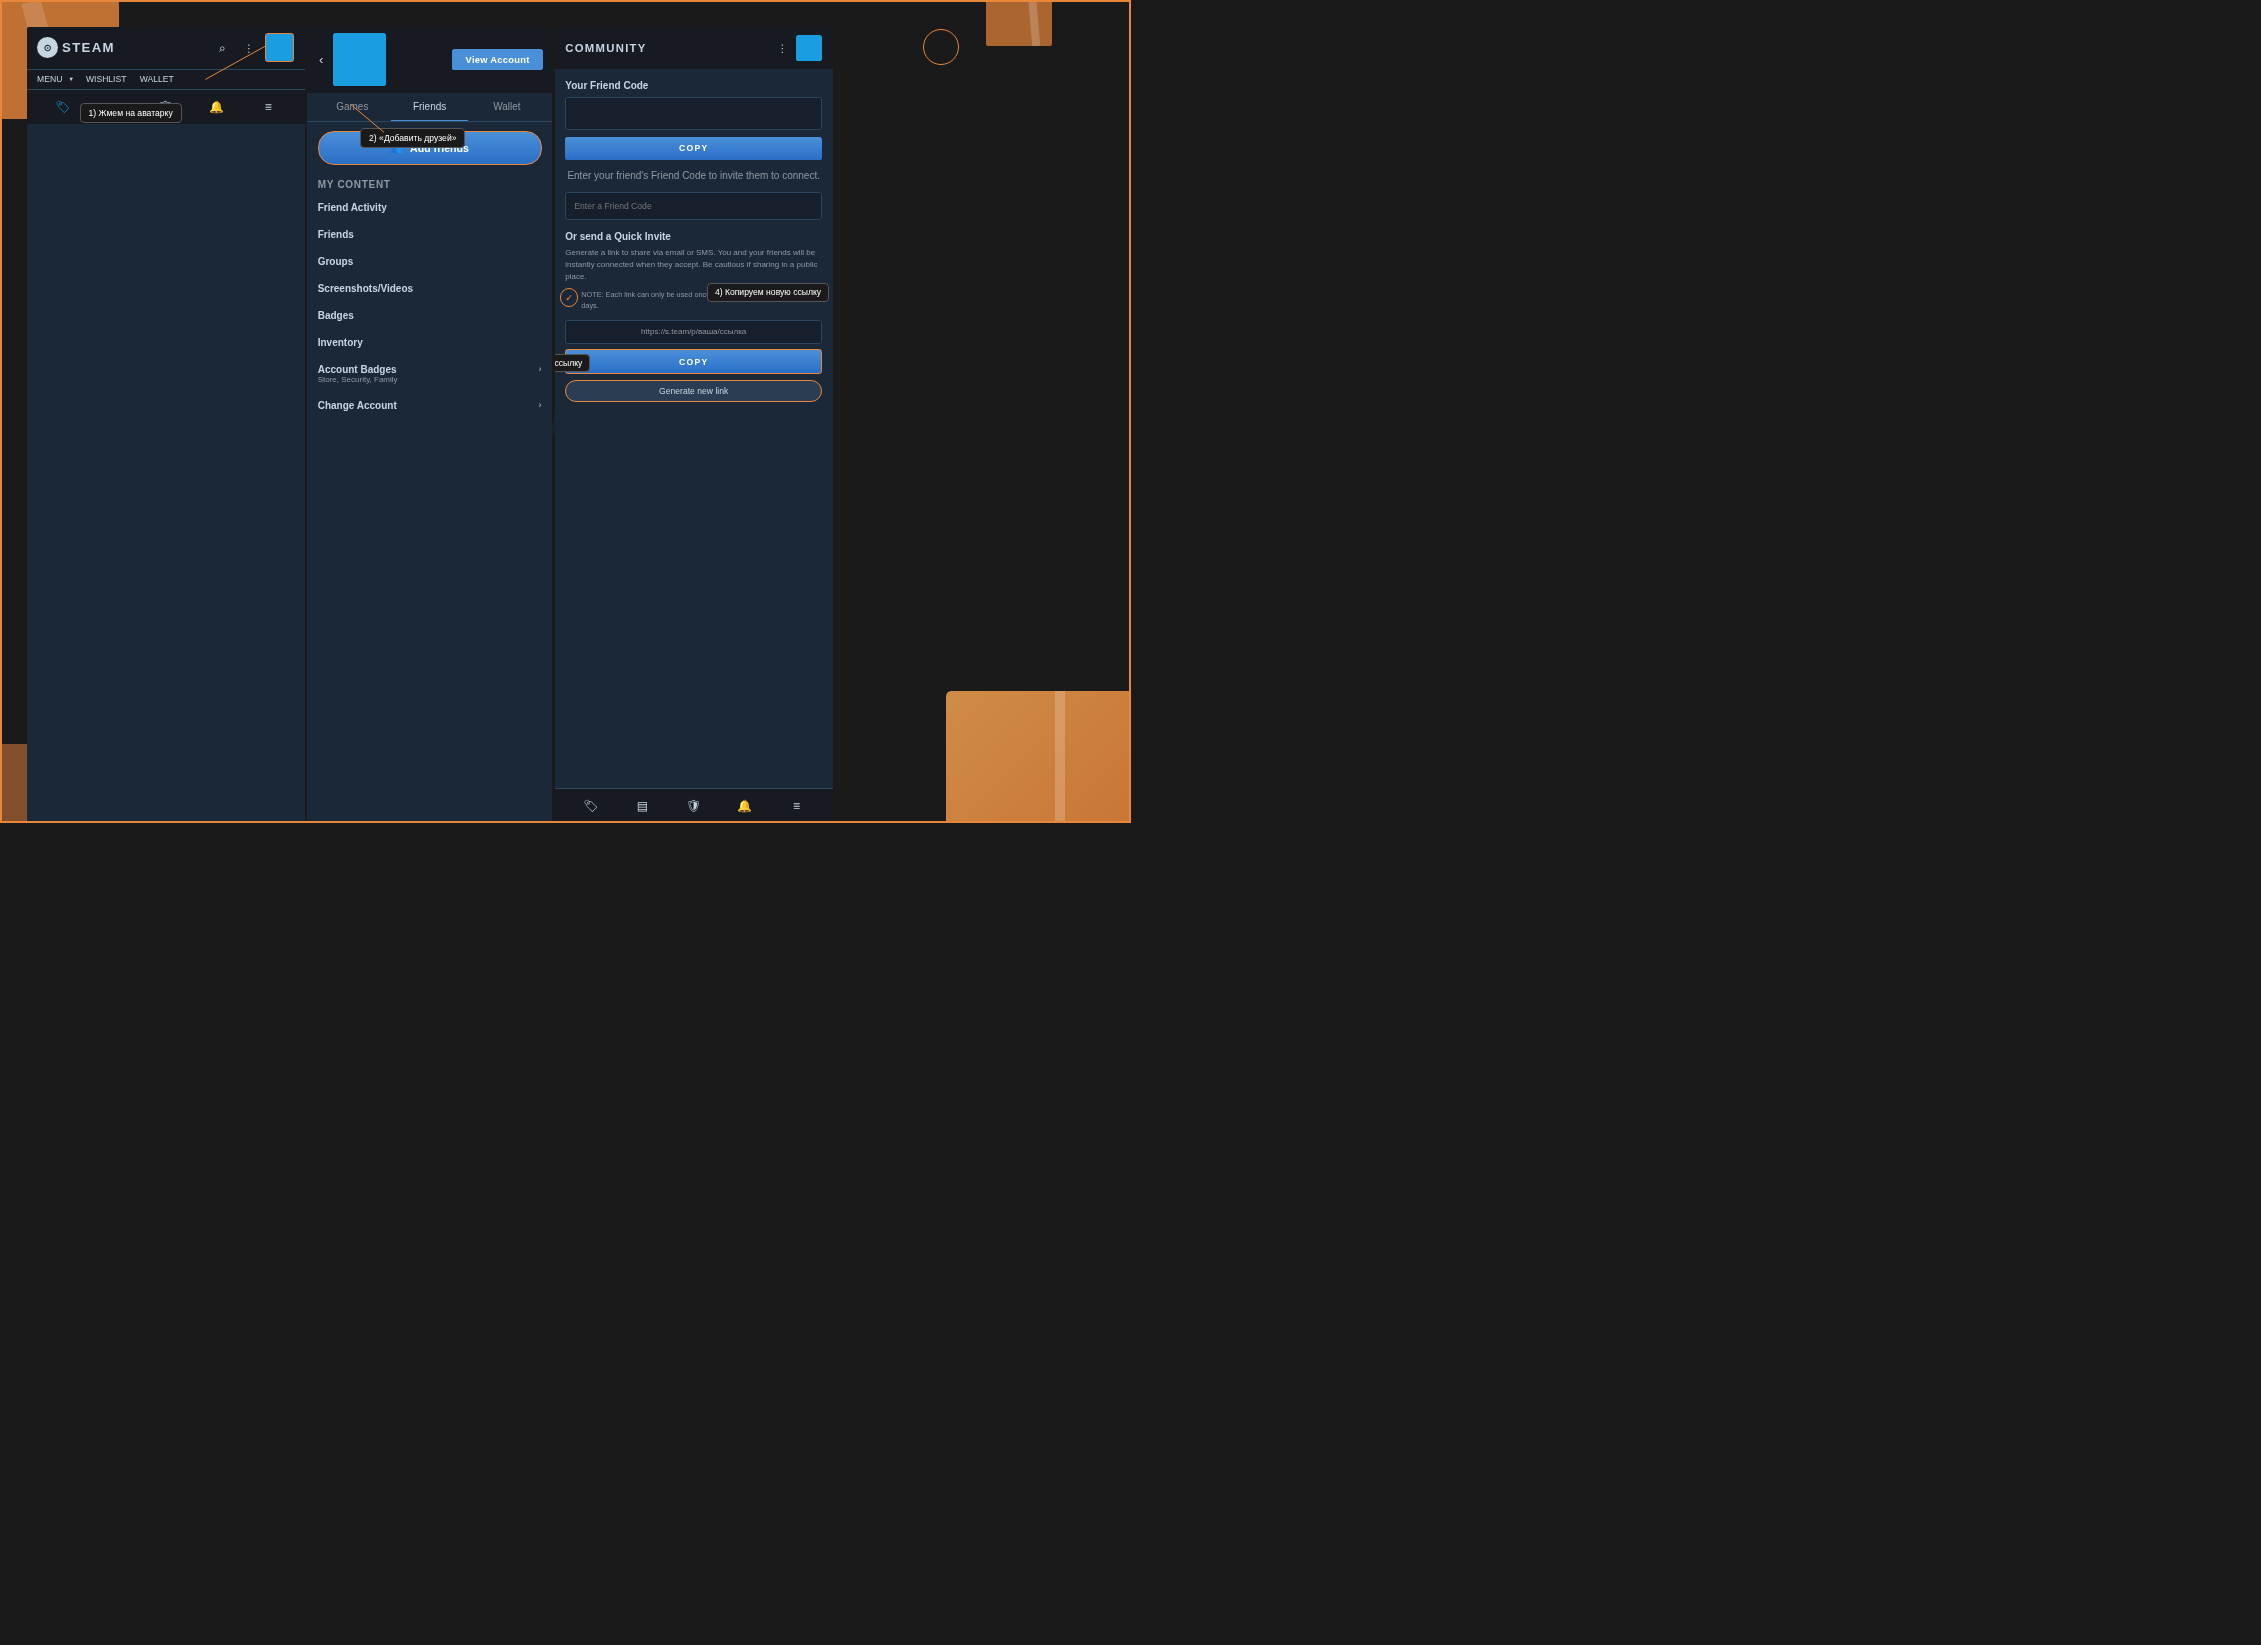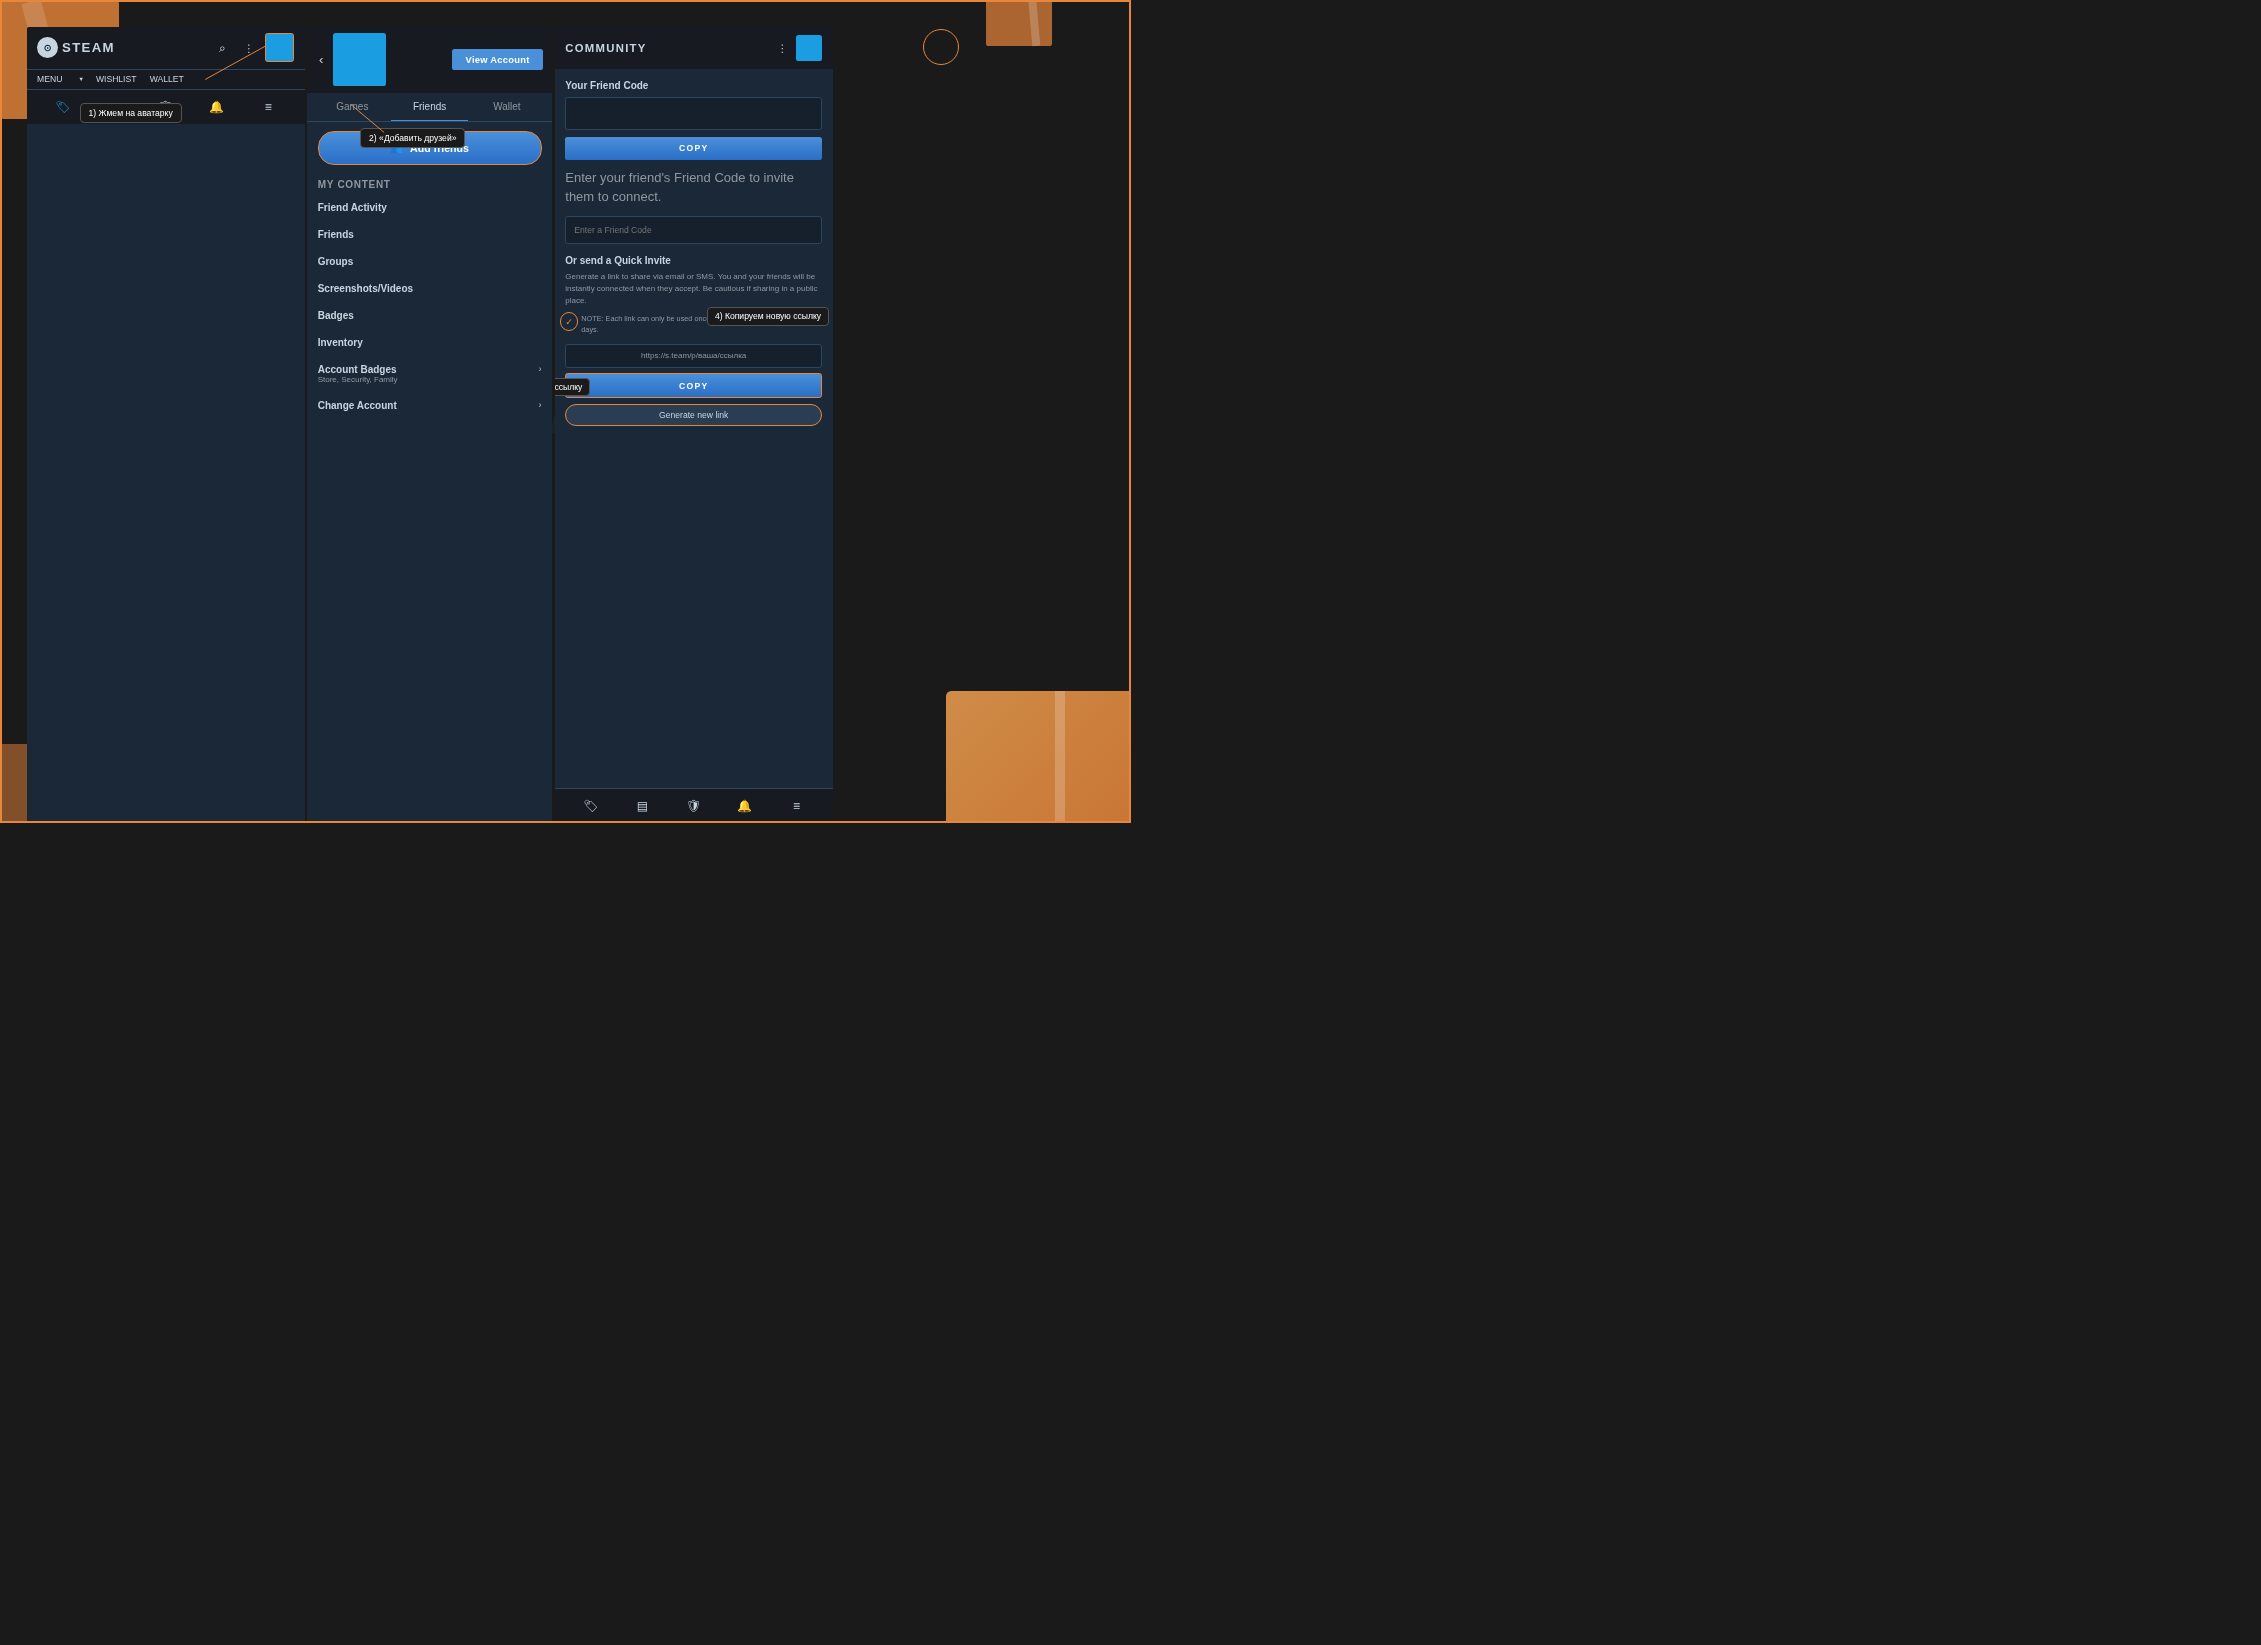--- a/index.html
+++ b/index.html
@@ -133,21 +133,21 @@
       align-items: center;
     }
 
     .nav-item {
       color: #c7d5e0;
       font-size: 8.6px;
       font-weight: 500;
       cursor: pointer;
       display: flex;
       align-items: center;
-      gap: 17px;
+      gap: 7px;
     }
 
     .nav-item .chevron { font-size: 6.6px; }
 
     
     .annotation-bubble {
       position: absolute;
       background: #1a1a1a;
       border: 0.7px solid #555;
       border-radius: 4px;
@@ -430,23 +430,24 @@
       padding: 6.6px;
       font-size: 8.6px;
       font-weight: 700;
       letter-spacing: 1.3px;
       cursor: pointer;
       margin-bottom: 8px;
     }
 
     .invite-description {
       color: #8f98a0;
-      font-size: 13px;
+      font-size: 10px;
       line-height: 1.5;
       margin-bottom: 9.3px;
+      text-align: center;
     }
 
     .friend-code-input {
       width: 100%;
       background: #16202d;
       border: 0.7px solid #2a475e;
       border-radius: 2.6px;
       padding: 8px;
       color: #8f98a0;
       font-size: 8.6px;

